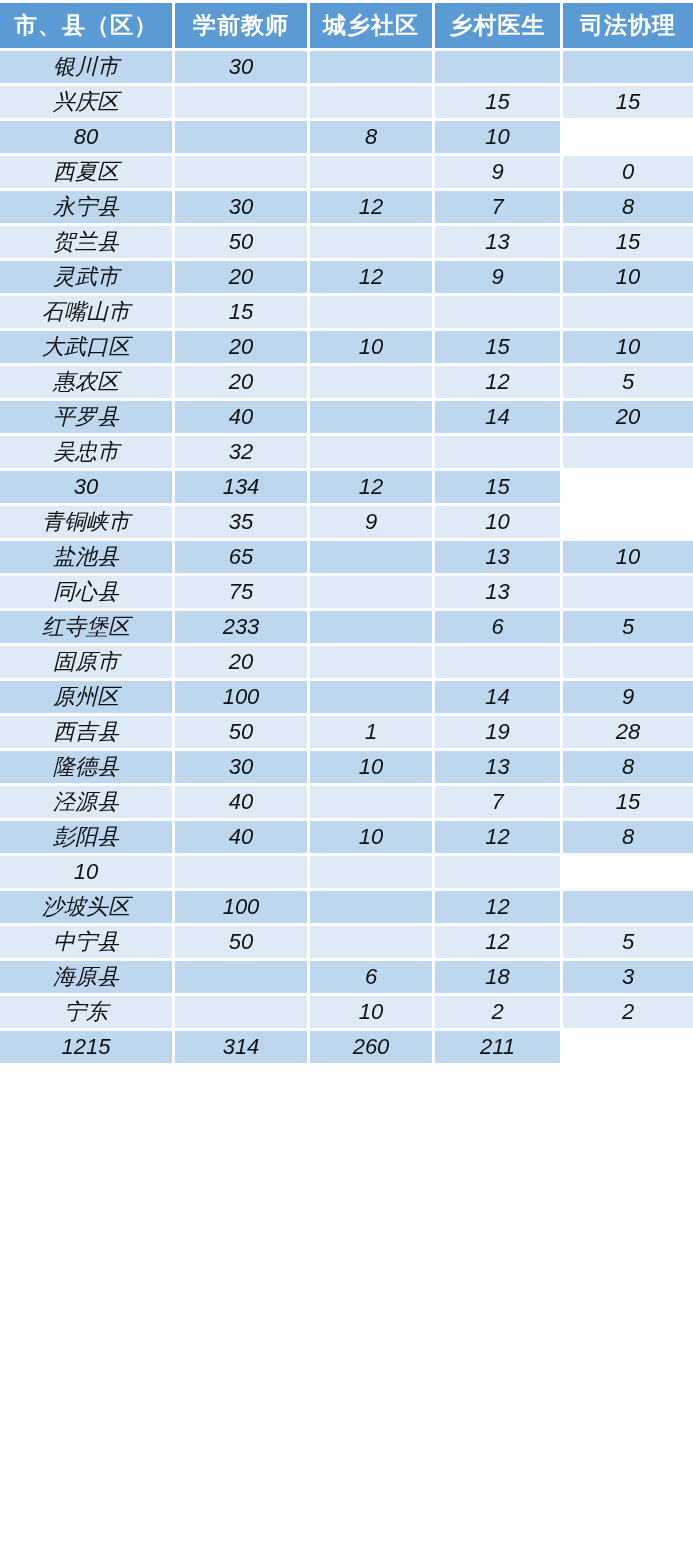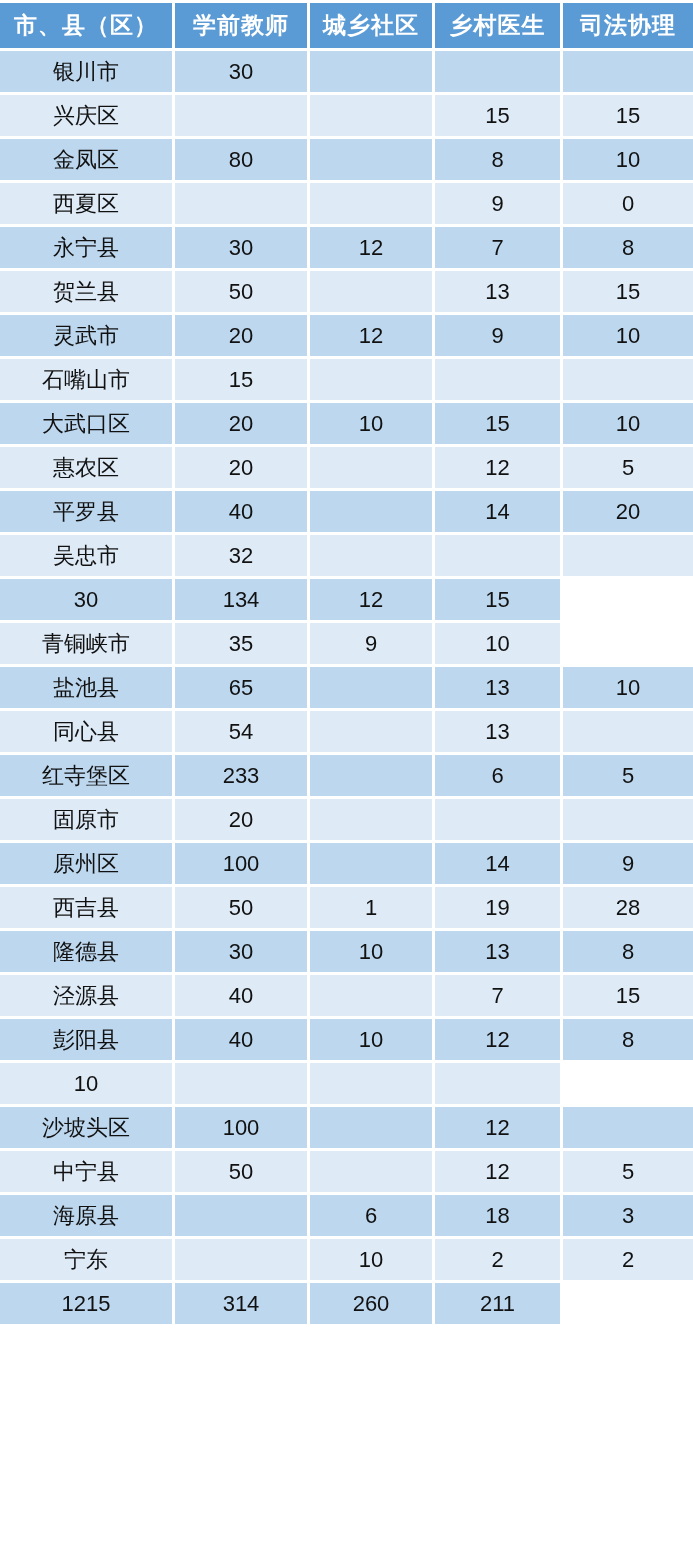--- a/index.html
+++ b/index.html
@@ -22,21 +22,21 @@
     flex-direction: column;
     row-gap: 3px;
     width: 693px;
   }
   .row {
     display: grid;
     grid-template-columns: 172px 132px 122px 125px 1fr;
     column-gap: 3px;
   }
   .row.header-row { height: 45px; }
-  .row.data-row   { height: 41px; }
+  .row.data-row   { height: 32px; font-style: italic; }
   .cell {
     display: flex;
     align-items: center;
     justify-content: center;
     overflow: hidden;
     white-space: nowrap;
   }
   .hcell {
     background: var(--header-bg, #5B9BD5);
     color: var(--header-text, #FFFFFF);
@@ -71,21 +71,20 @@
         <div class="cell value"></div>
       </div>
       <div class="row data-row light">
         <div class="cell region">兴庆区</div>
         <div class="cell value"></div>
         <div class="cell value"></div>
         <div class="cell value">15</div>
         <div class="cell value">15</div>
       </div>
       <div class="row data-row dark">
-        <div class="cell region">金凤区</div>
         <div class="cell value">80</div>
         <div class="cell value"></div>
         <div class="cell value">8</div>
         <div class="cell value">10</div>
       </div>
       <div class="row data-row light">
         <div class="cell region">西夏区</div>
         <div class="cell value"></div>
         <div class="cell value"></div>
         <div class="cell value">9</div>
@@ -161,21 +160,21 @@
       </div>
       <div class="row data-row dark">
         <div class="cell region">盐池县</div>
         <div class="cell value">65</div>
         <div class="cell value"></div>
         <div class="cell value">13</div>
         <div class="cell value">10</div>
       </div>
       <div class="row data-row light">
         <div class="cell region">同心县</div>
-        <div class="cell value">54</div>
+        <div class="cell value">75</div>
         <div class="cell value"></div>
         <div class="cell value">13</div>
         <div class="cell value"></div>
       </div>
       <div class="row data-row dark">
         <div class="cell region">红寺堡区</div>
         <div class="cell value">233</div>
         <div class="cell value"></div>
         <div class="cell value">6</div>
         <div class="cell value">5</div>

